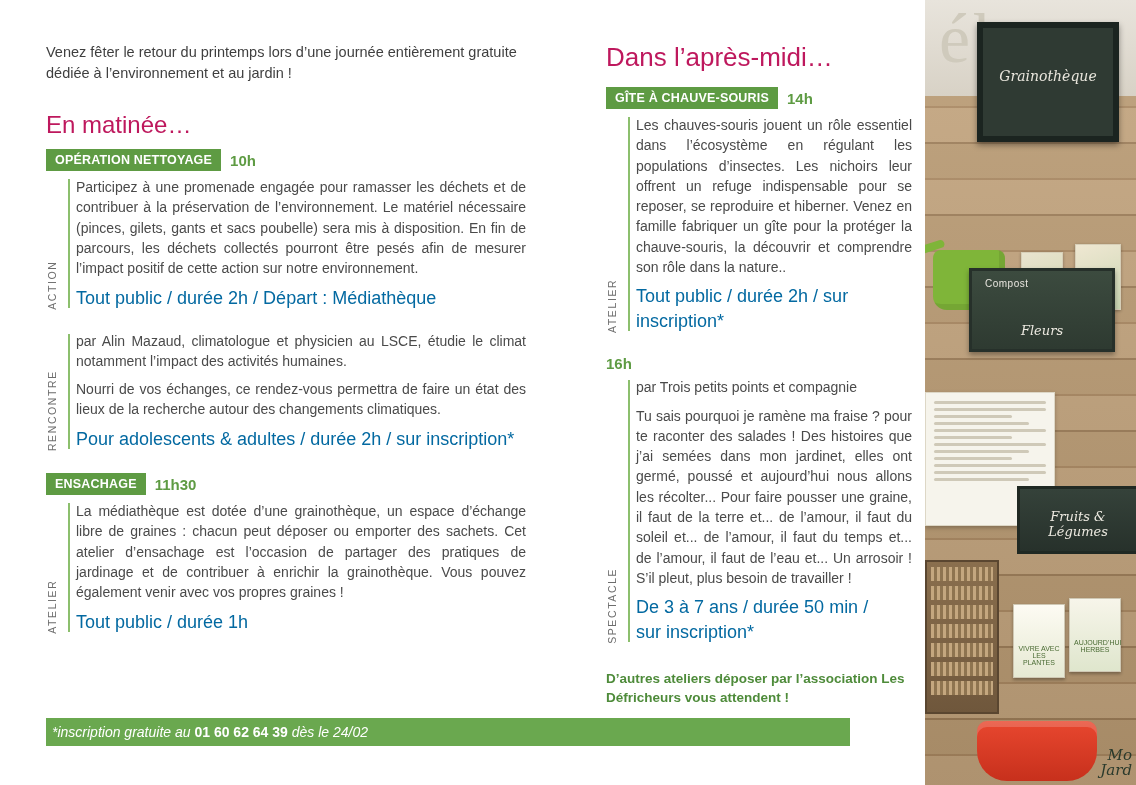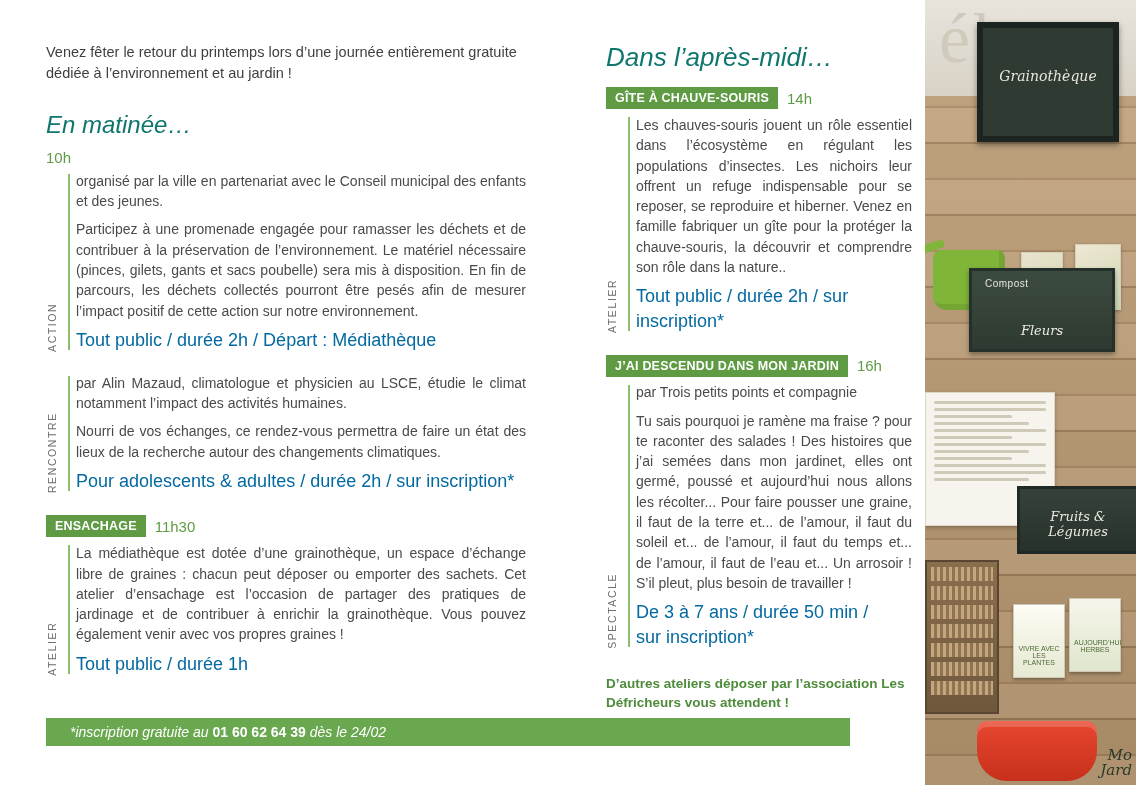--- a/index.html
+++ b/index.html
@@ -249,24 +249,23 @@
     top: 42px;
     width: 306px;
   }
   .intro {
     font-size: 14.5px;
     line-height: 1.42;
     color: #3f3f3f;
   }
   .section-title {
     font-size: 24px;
-    color: #0f766e;
+    color: #be185d;
     font-weight: normal;
     margin: 28px 0 10px 0;
-    font-style: italic;
   }
   .section-title.big {
     font-size: 26px;
     margin-top: 0;
     margin-bottom: 14px;
   }
   .event {
     position: relative;
     margin-bottom: 22px;
   }
@@ -282,21 +281,21 @@
     color: #ffffff;
     font-size: 12.5px;
     font-weight: bold;
     letter-spacing: 0.2px;
     padding: 4px 9px 4px 9px;
     white-space: nowrap;
   }
   .ev-time {
     color: #5e9b43;
     font-size: 15px;
-    font-weight: normal;
+    font-weight: bold;
   }
   .ev-body {
     position: relative;
     padding-left: 30px;
   }
   .ev-kind {
     position: absolute;
     left: 0;
     top: 0;
     font-size: 10.5px;
@@ -340,21 +339,21 @@
   }
   .footnote-bar {
     position: absolute;
     left: 46px;
     top: 718px;
     width: 804px;
     background: #6aa84f;
     color: #ffffff;
     font-size: 14px;
     font-style: italic;
-    padding: 6px 24px;
+    padding: 6px 6px;
     box-sizing: border-box;
   }
   .footnote-bar b { font-style: normal; }
   .closing {
     font-size: 13.5px;
     font-weight: bold;
     color: #4e8b3a;
     line-height: 1.4;
     margin-top: 26px;
   }
@@ -367,26 +366,26 @@
   <div class="content">
 
     <div class="col-left">
 
       <div class="intro">Venez fêter le retour du printemps lors d’une journée entièrement gratuite dédiée à l’environnement et au jardin !</div>
 
       <div class="section-title">En matinée…</div>
 
       <div class="event">
         <div class="ev-head">
+          <span class="ev-title">OPÉRATION NETTOYAGE</span>
           <span class="ev-time">10h</span>
         </div>
         <div class="ev-body">
           <span class="ev-kind">ACTION</span>
           <span class="ev-rule"></span>
-          <div class="ev-sub">organisé par la ville en partenariat avec le Conseil municipal des enfants et des jeunes.</div>
           <div class="ev-text">Participez à une promenade engagée pour ramasser les déchets et de contribuer à la préservation de l’environnement. Le matériel nécessaire (pinces, gilets, gants et sacs poubelle) sera mis à disposition. En fin de parcours, les déchets collectés pourront être pesés afin de mesurer l’impact positif de cette action sur notre environnement.</div>
           <div class="ev-meta">Tout public / durée 2h / Départ : Médiathèque</div>
         </div>
       </div>
 
       <div class="event">
         <div class="ev-body">
           <span class="ev-kind">RENCONTRE</span>
           <span class="ev-rule"></span>
           <div class="ev-sub">par Alin Mazaud, climatologue et physicien au LSCE, étudie le climat notamment l’impact des activités humaines.</div>
@@ -422,21 +421,20 @@
         <div class="ev-body">
           <span class="ev-kind">ATELIER</span>
           <span class="ev-rule"></span>
           <div class="ev-text">Les chauves-souris jouent un rôle essentiel dans l’écosystème en régulant les populations d’insectes. Les nichoirs leur offrent un refuge indispensable pour se reposer, se reproduire et hiberner. Venez en famille fabriquer un gîte pour la protéger la chauve-souris, la découvrir et comprendre son rôle dans la nature..</div>
           <div class="ev-meta">Tout public / durée 2h / sur inscription*</div>
         </div>
       </div>
 
       <div class="event">
         <div class="ev-head">
-          <span class="ev-title">J’AI DESCENDU DANS MON JARDIN</span>
           <span class="ev-time">16h</span>
         </div>
         <div class="ev-body">
           <span class="ev-kind">SPECTACLE</span>
           <span class="ev-rule"></span>
           <div class="ev-sub">par Trois petits points et  compagnie</div>
           <div class="ev-text">Tu sais pourquoi je ramène ma fraise ? pour te raconter des salades ! Des histoires que j’ai semées dans mon jardinet, elles ont germé, poussé et aujourd’hui nous allons les récolter... Pour faire pousser une graine, il faut de la terre et... de l’amour, il faut du soleil et... de l’amour, il faut du temps et... de l’amour, il faut de l’eau et... Un arrosoir ! S’il pleut, plus besoin de travailler !</div>
           <div class="ev-meta" style="white-space:pre-line">De 3 à 7 ans / durée 50 min /
 sur inscription*</div>
         </div>

